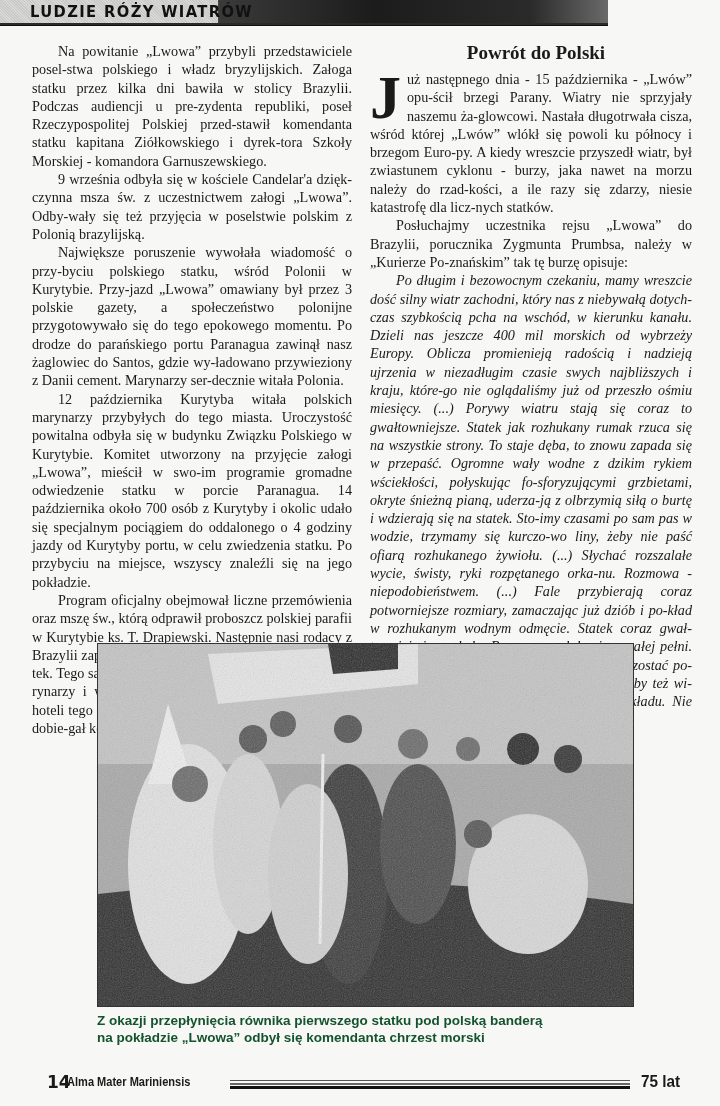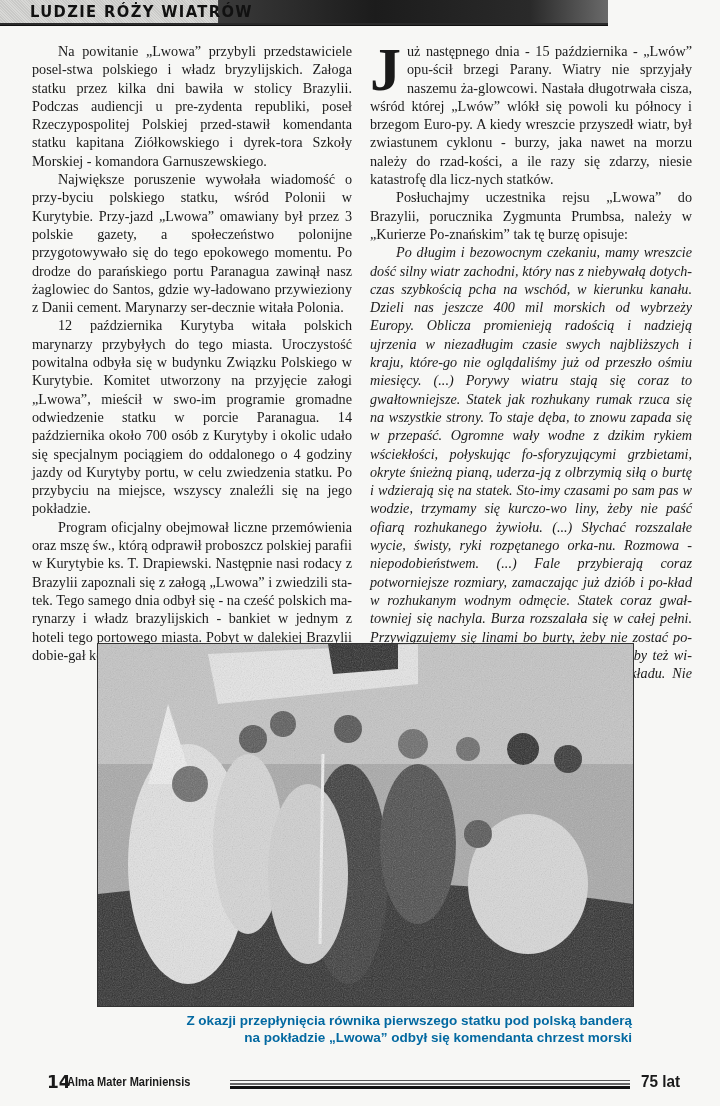--- a/index.html
+++ b/index.html
@@ -54,22 +54,22 @@
       radial-gradient(ellipse at 25% 45%, #d8d8d8 0%, #b0b0b0 20%, transparent 40%),
       radial-gradient(ellipse at 55% 40%, #cfcfcf 0%, #9a9a9a 25%, transparent 45%),
       radial-gradient(ellipse at 75% 55%, #cacaca 0%, #8c8c8c 22%, transparent 42%),
       linear-gradient(180deg, #9a9a9a 0%, #bdbdbd 30%, #7a7a7a 60%, #3a3a3a 85%, #2a2a2a 100%);
     border: 1px solid #333;
     overflow: hidden;
   }
   .photo svg { width: 100%; height: 100%; display: block; }
   .caption {
     position: absolute; left: 97px; top: 1012px; width: 535px;
-    text-align: right; font-family: "Liberation Sans", "DejaVu Sans", sans-serif;
-    font-size: 13.5px; line-height: 17px; font-weight: bold; color: #0369a1;
+    text-align: left; font-family: "Liberation Sans", "DejaVu Sans", sans-serif;
+    font-size: 13.5px; line-height: 17px; font-weight: bold; color: #14532d;
   }
   .footer {
     position: absolute; left: 0; top: 1068px; width: 720px; height: 30px;
   }
   .page-number {
     position: absolute; left: 31px; top: 4px; font-family: "DejaVu Sans", sans-serif;
     font-weight: bold; font-size: 17px; margin-left: 16px;
   }
   .journal-name {
     position: absolute; left: 67px; top: 6px; font-family: "Liberation Sans", sans-serif;
@@ -90,26 +90,28 @@
 <body>
 
 <div class="header-bar">
   <div class="header-light"></div>
   <div class="header-dark"></div>
   <div class="header-title">LUDZIE RÓŻY WIATRÓW</div>
 </div>
 
 <div class="col col-left">
   <p>Na powitanie „Lwowa” przybyli przedstawiciele posel-stwa polskiego i władz bryzylijskich. Załoga statku przez kilka dni bawiła w stolicy Brazylii. Podczas audiencji u pre-zydenta republiki, poseł Rzeczypospolitej Polskiej przed-stawił komendanta statku kapitana Ziółkowskiego i dyrek-tora Szkoły Morskiej - komandora Garnuszewskiego.</p>
+  <p>9 września odbyła się w kościele Candelar'a dzięk-czynna msza św. z uczestnictwem załogi „Lwowa”. Odby-wały się też przyjęcia w poselstwie polskim z Polonią brazylijską.</p>
   <p>Największe poruszenie wywołała wiadomość o przy-byciu polskiego statku, wśród Polonii w Kurytybie. Przy-jazd „Lwowa” omawiany był przez 3 polskie gazety, a społeczeństwo polonijne przygotowywało się do tego epokowego momentu. Po drodze do parańskiego portu Paranagua zawinął nasz żaglowiec do Santos, gdzie wy-ładowano przywieziony z Danii cement. Marynarzy ser-decznie witała Polonia.</p>
   <p>12 października Kurytyba witała polskich marynarzy przybyłych do tego miasta. Uroczystość powitalna odbyła się w budynku Związku Polskiego w Kurytybie. Komitet utworzony na przyjęcie załogi „Lwowa”, mieścił w swo-im programie gromadne odwiedzenie statku w porcie Paranagua. 14 października około 700 osób z Kurytyby i okolic udało się specjalnym pociągiem do oddalonego o 4 godziny jazdy od Kurytyby portu, w celu zwiedzenia statku. Po przybyciu na miejsce, wszyscy znaleźli się na jego pokładzie.</p>
   <p>Program oficjalny obejmował liczne przemówienia oraz mszę św., którą odprawił proboszcz polskiej parafii w Kurytybie ks. T. Drapiewski. Następnie nasi rodacy z Brazylii zapoznali się z załogą „Lwowa” i zwiedzili sta-tek. Tego samego dnia odbył się - na cześć polskich ma-rynarzy i władz brazylijskich - bankiet w jednym z hoteli tego portowego miasta. Pobyt w dalekiej Brazylii dobie-gał końca.</p>
 </div>
 
 <div class="col col-right">
+  <div class="article-title">Powrót do Polski</div>
   <p class="dropcap-para"><span class="dropcap">J</span><span>uż następnego dnia - 15 października - „Lwów” opu-ścił brzegi Parany. Wiatry nie sprzyjały naszemu ża-glowcowi. Nastała długotrwała cisza, wśród której „Lwów” wlókł się powoli ku północy i brzegom Euro-py. A kiedy wreszcie przyszedł wiatr, był zwiastunem cyklonu - burzy, jaka nawet na morzu należy do rzad-kości, a ile razy się zdarzy, niesie katastrofę dla licz-nych statków.</span></p>
   <p>Posłuchajmy uczestnika rejsu „Lwowa” do Brazylii, porucznika Zygmunta Prumbsa, należy w „Kurierze Po-znańskim” tak tę burzę opisuje:</p>
   <p class="quote">Po długim i bezowocnym czekaniu, mamy wreszcie dość silny wiatr zachodni, który nas z niebywałą dotych-czas szybkością pcha na wschód, w kierunku kanału. Dzieli nas jeszcze 400 mil morskich od wybrzeży Europy. Oblicza promienieją radością i nadzieją ujrzenia w niezadługim czasie swych najbliższych i kraju, które-go nie oglądaliśmy już od przeszło ośmiu miesięcy. (...) Porywy wiatru stają się coraz to gwałtowniejsze. Statek jak rozhukany rumak rzuca się na wszystkie strony. To staje dęba, to znowu zapada się w przepaść. Ogromne wały wodne z dzikim rykiem wściekłości, połyskując fo-sforyzującymi grzbietami, okryte śnieżną pianą, uderza-ją z olbrzymią siłą o burtę i wdzierają się na statek. Sto-imy czasami po sam pas w wodzie, trzymamy się kurczo-wo liny, żeby nie paść ofiarą rozhukanego żywiołu. (...) Słychać rozszalałe wycie, świsty, ryki rozpętanego orka-nu. Rozmowa - niepodobieństwem. (...) Fale przybierają coraz potworniejsze rozmiary, zamaczając już dziób i po-kład w rozhukanym wodnym odmęcie. Statek coraz gwał-towniej się nachyla. Burza rozszalała się w całej pełni. Przywiązujemy się linami bo burty, żeby nie zostać po-rwanymi przez zalewające statek fale, lub żeby też wi-chura nie zdmuchnęła nas jak piórka z pokładu. Nie moż-</p>
 </div>
 
 <div class="photo">
   <svg viewBox="0 0 535 362" preserveAspectRatio="none">
     <defs>
       <filter id="grain">
           <feTurbulence type="fractalNoise" baseFrequency="0.9" numOctaves="2" result="n"></feTurbulence>

